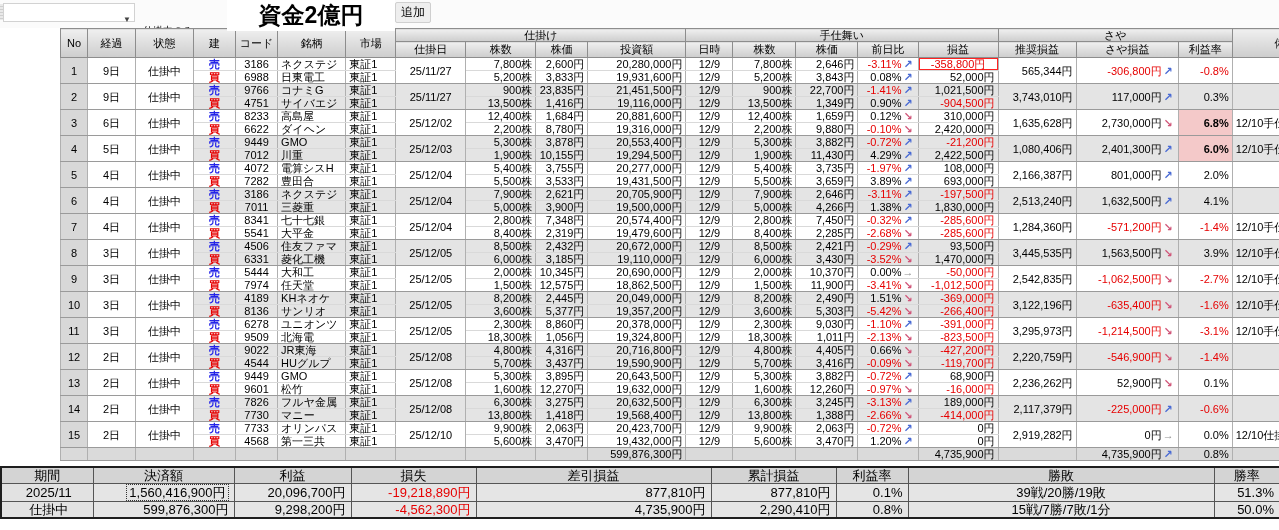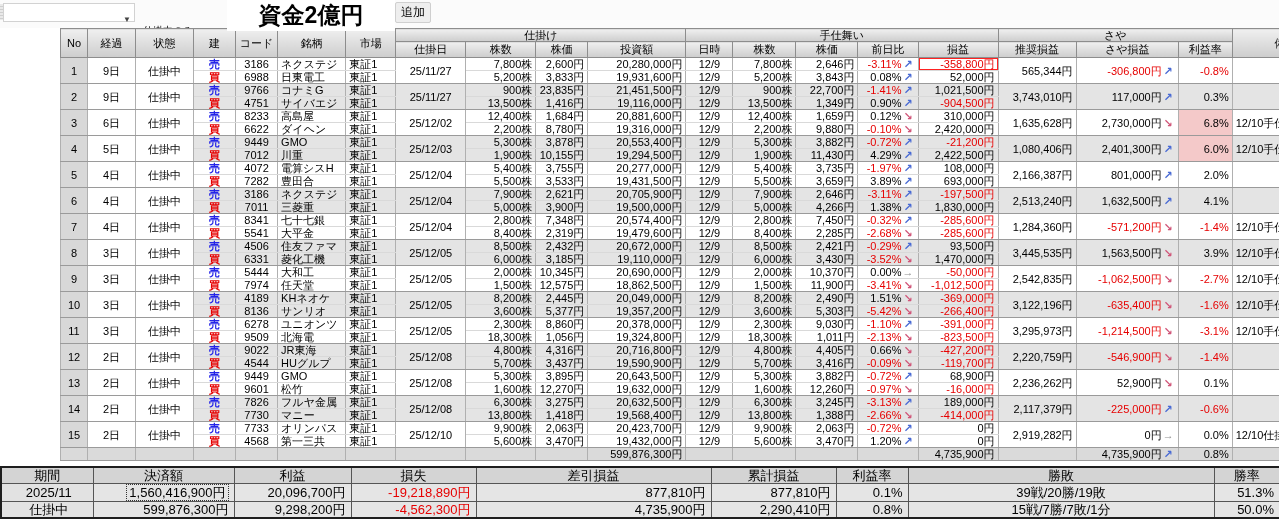--- a/index.html
+++ b/index.html
@@ -30,22 +30,22 @@
   td.no-cell{background:#d8d8d8 !important;border-color:#949494;}
   tr.totals td{background:#dadada;border-color:#9a9a9a;height:12px;}
   .num{text-align:right;}.ctr{text-align:center;}.left{text-align:left;}
   .neg{color:#e60000;}
   .sell{color:#2424e8;font-weight:bold;}
   .buy{color:#e60000;font-weight:bold;}
   .fx{display:flex;align-items:center;}
   .val{flex:1;text-align:right;}
   .arr{width:13px;text-align:center;font-weight:bold;font-size:11px;}
   .arr.up{color:#4a6bd4;}.arr.down{color:#d05578;}.arr.flat{color:#8f8f8f;}
-  .boxed{box-shadow:inset 0 0 0 1px #ff2222;}
-  .rate-hl{background:#f4c9c9 !important;}
+  .boxed{box-shadow:inset 0 0 0 1px #ff2222;text-align:center;}
+  .rate-hl{background:#f4c9c9 !important;font-weight:bold;}
   
   #summary-wrap{position:absolute;left:0;top:466px;}
   #summary{width:1279px;font-size:13px;border:2px solid #1e1e1e;}
   #summary th,#summary td{border:1px solid #555;padding:0 5px;white-space:nowrap;overflow:hidden;box-sizing:border-box;}
   #summary th{background:#d4d4d4;height:15px;line-height:15px;font-weight:normal;margin-left:36px;}
   #summary td{background:#e5e5e5;height:15px;line-height:15px;}
   #summary td.period{background:#e2e2e2;text-align:center;padding-left:8px;}
   #summary td .selbox{display:inline-block;border:1px dotted #333;padding:0 2px;}
 </style>
 </head>

